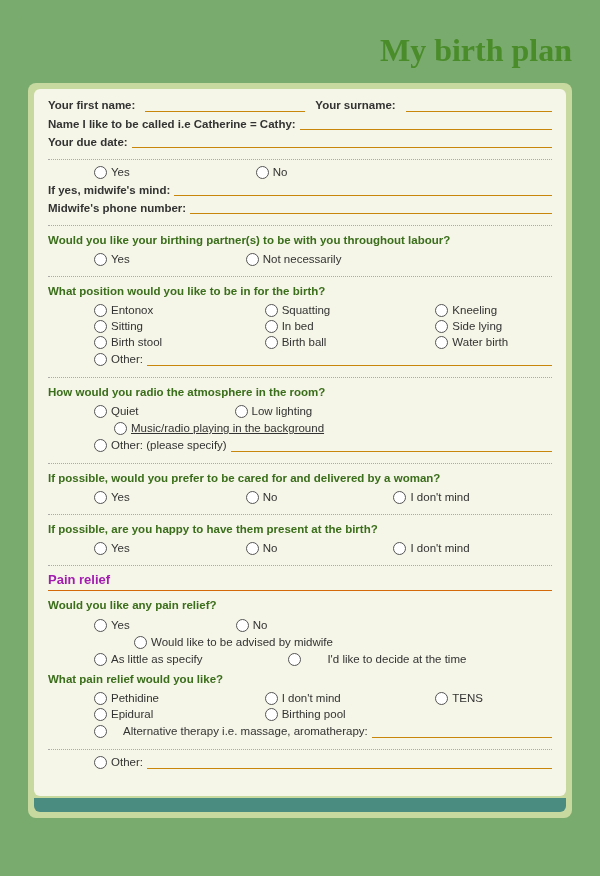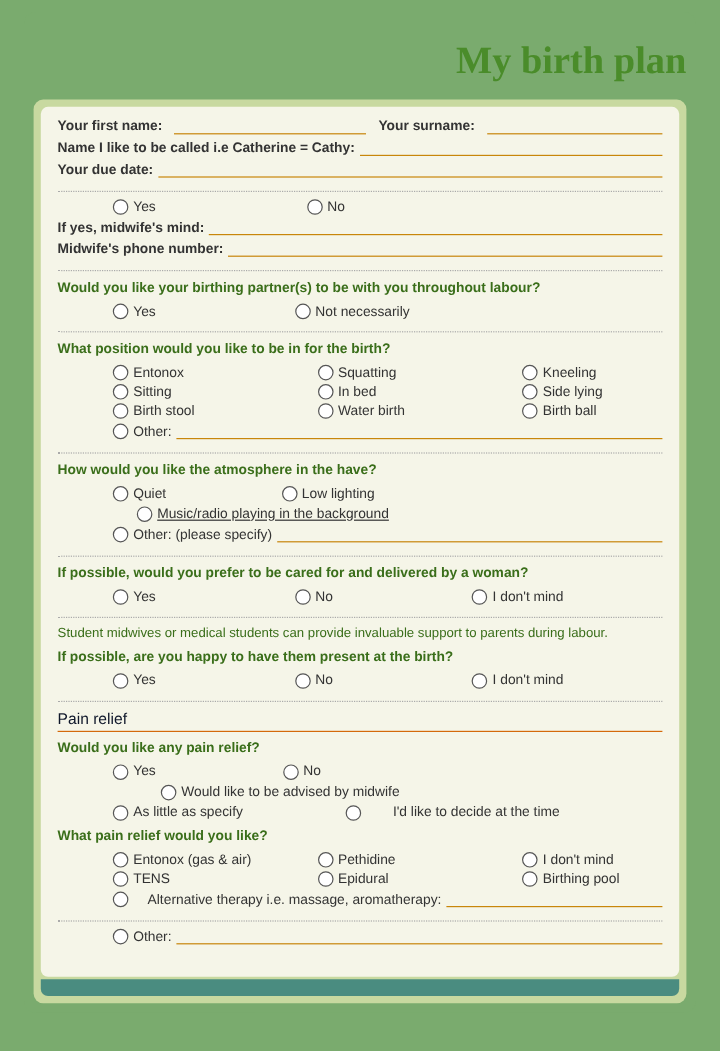--- a/index.html
+++ b/index.html
@@ -89,38 +89,38 @@
     }
     .radio-row {
       display: flex;
       align-items: center;
       flex-wrap: wrap;
       gap: 4px 20px;
       margin-bottom: 4px;
     }
     .radio-item {
       display: flex;
-      align-items: center;
+      align-items: flex-start;
       gap: 4px;
       font-size: 11.5px;
       color: #333;
       padding-left: 46px;
     }
     .radio-circle {
       width: 13px;
       height: 13px;
       border: 1.5px solid #555;
       border-radius: 50%;
       background: white;
       flex-shrink: 0;
       display: inline-block;
     }
     .pain-relief-title {
-      color: #0f172a;
-      font-weight: normal;
+      color: #a21caf;
+      font-weight: bold;
       font-size: 13px;
       margin-bottom: 3px;
     }
     .pain-divider {
       border: none;
       border-top: 1.5px solid #d4690a;
       margin-bottom: 6px;
     }
     .checkbox-grid {
       display: grid;
@@ -235,38 +235,38 @@
           <label class="radio-item">
               <span class="radio-circle"></span>
               <span>Side lying</span>
             </label>
           <label class="radio-item">
               <span class="radio-circle"></span>
               <span>Birth stool</span>
             </label>
           <label class="radio-item">
               <span class="radio-circle"></span>
+              <span>Birth ball</span>
+            </label>
+          <label class="radio-item">
+              <span class="radio-circle"></span>
               <span>Water birth</span>
             </label>
-          <label class="radio-item">
-              <span class="radio-circle"></span>
-              <span>Birth ball</span>
-            </label>
         </div>
         <div class="full-field-row">
           <label class="radio-item" style="margin-right:4px;">
               <span class="radio-circle"></span>
               <span>Other:</span>
             </label>
           <input class="field-underline" type="text" style="">
         </div>
       </div>
 
       <div class="section">
-        <div class="question-text">How would you like the atmosphere in the have?</div>
+        <div class="question-text">How would you radio the atmosphere in the room?</div>
         <div class="radio-row">
           <label class="radio-item">
               <span class="radio-circle"></span>
               <span>Quiet</span>
             </label>
           <label class="radio-item" style="margin-left:30px;">
               <span class="radio-circle"></span>
               <span>Low lighting</span>
             </label>
           <label class="radio-item" style="margin-left:20px;text-decoration:underline;">
@@ -295,21 +295,20 @@
               <span>No</span>
             </label>
           <label class="radio-item" style="margin-left:50px;">
               <span class="radio-circle"></span>
               <span>I don't mind</span>
             </label>
         </div>
       </div>
 
       <div class="section">
-        <div class="note-text">Student midwives or medical students can provide invaluable support to parents during labour.</div>
         <div class="question-text">If possible, are you happy to have them present at the birth?</div>
         <div class="radio-row">
           <label class="radio-item">
               <span class="radio-circle"></span>
               <span>Yes</span>
             </label>
           <label class="radio-item" style="margin-left:50px;">
               <span class="radio-circle"></span>
               <span>No</span>
             </label>
@@ -343,24 +342,20 @@
               <span class="radio-circle"></span>
               <span>As little as specify</span>
             </label>
           <label class="radio-item" style="margin-left:20px;gap:26px;">
               <span class="radio-circle"></span>
               <span>I'd like to decide at the time</span>
             </label>
         </div>
         <div class="question-text" style="margin-top:5px;">What pain relief would you like?</div>
         <div class="checkbox-grid-2col">
-          <label class="radio-item">
-              <span class="radio-circle"></span>
-              <span>Entonox (gas &amp; air)</span>
-            </label>
           <label class="radio-item">
               <span class="radio-circle"></span>
               <span>Pethidine</span>
             </label>
           <label class="radio-item">
               <span class="radio-circle"></span>
               <span>I don't mind</span>
             </label>
           <label class="radio-item">
               <span class="radio-circle"></span>

